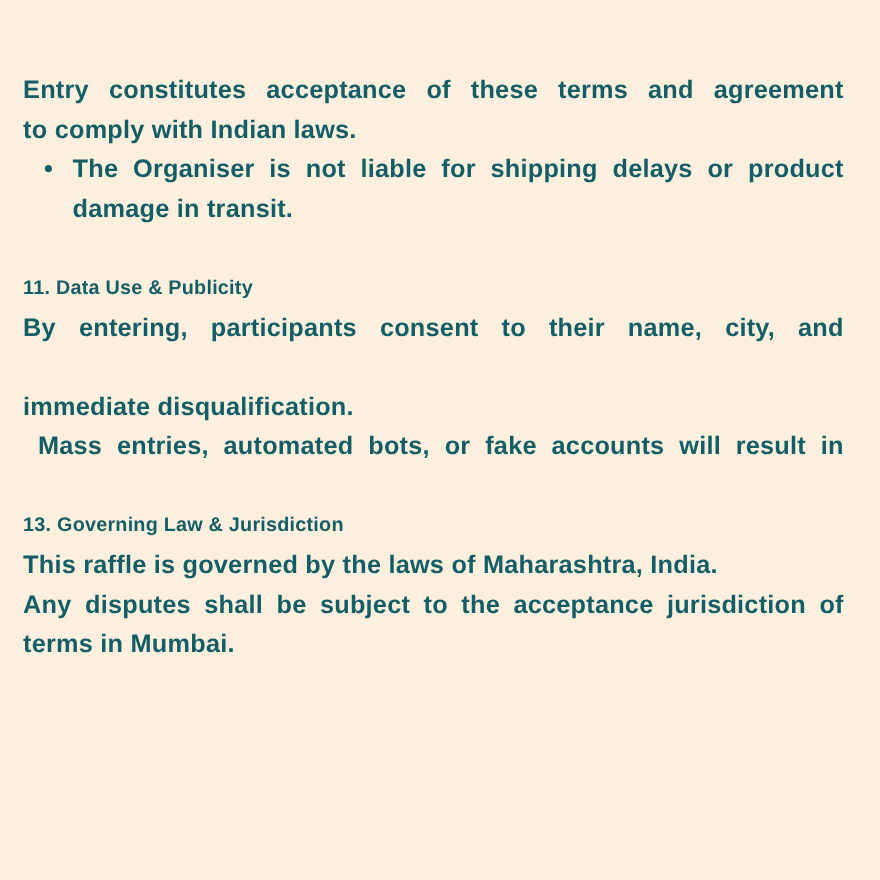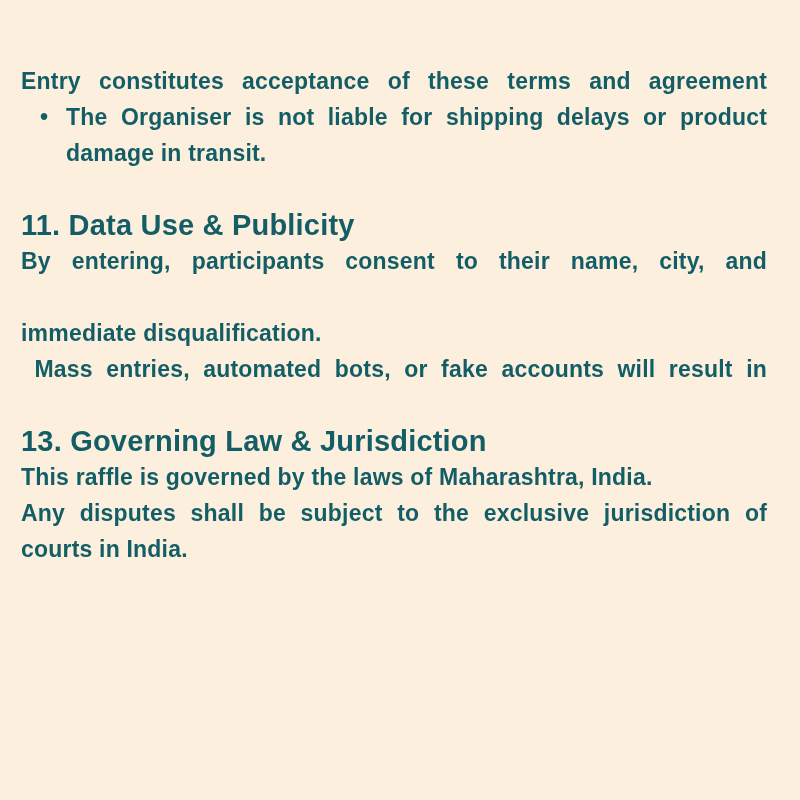--- a/index.html
+++ b/index.html
@@ -24,40 +24,41 @@
   .para { margin: 0; }
   .line {
     display: block;
     height: 36px;
     overflow: hidden;
     text-align: justify;
   }
   .line.full { text-align-last: justify; }
   .heading {
     margin: 0;
-    font-size: 29px;
+    font-size: 18px;
     font-weight: 700;
     line-height: 36px;
   }
   .gap { height: 36px; }
   .bullet-item { position: relative; padding-left: 45px; }
   .bullet-marker {
     position: absolute;
     left: 19px;
     top: 0;
     line-height: 36px;
   }
 </style>
 </head>
 <body>
 
 <div class="doc">
 
   <p class="para">
     <span class="line full">Entry constitutes acceptance of these terms and agreement</span>
+    <span class="line">to comply with Indian laws.</span>
   </p>
 
   <div class="bullet-item">
     <span class="bullet-marker">•</span>
     <span class="bullet-text">
       <span class="line full">The Organiser is not liable for shipping delays or product</span>
       <span class="line">damage in transit.</span>
     </span>
   </div>
 
@@ -73,17 +74,17 @@
   <p class="para">
     <span class="line">immediate disqualification.</span>
     <span class="line full">&nbsp;Mass entries, automated bots, or fake accounts will result in</span>
   </p>
 
   <div class="gap"></div>
 
   <h2 class="heading">13. Governing Law &amp; Jurisdiction</h2>
   <p class="para">
     <span class="line">This raffle is governed by the laws of Maharashtra, India.</span>
-    <span class="line full">Any disputes shall be subject to the exclusive jurisdiction of</span>
-    <span class="line">courts in India.</span>
+    <span class="line full">Any disputes shall be subject to the acceptance jurisdiction of</span>
+    <span class="line">terms in Mumbai.</span>
   </p>
 
 </div>
 
 </body></html>

